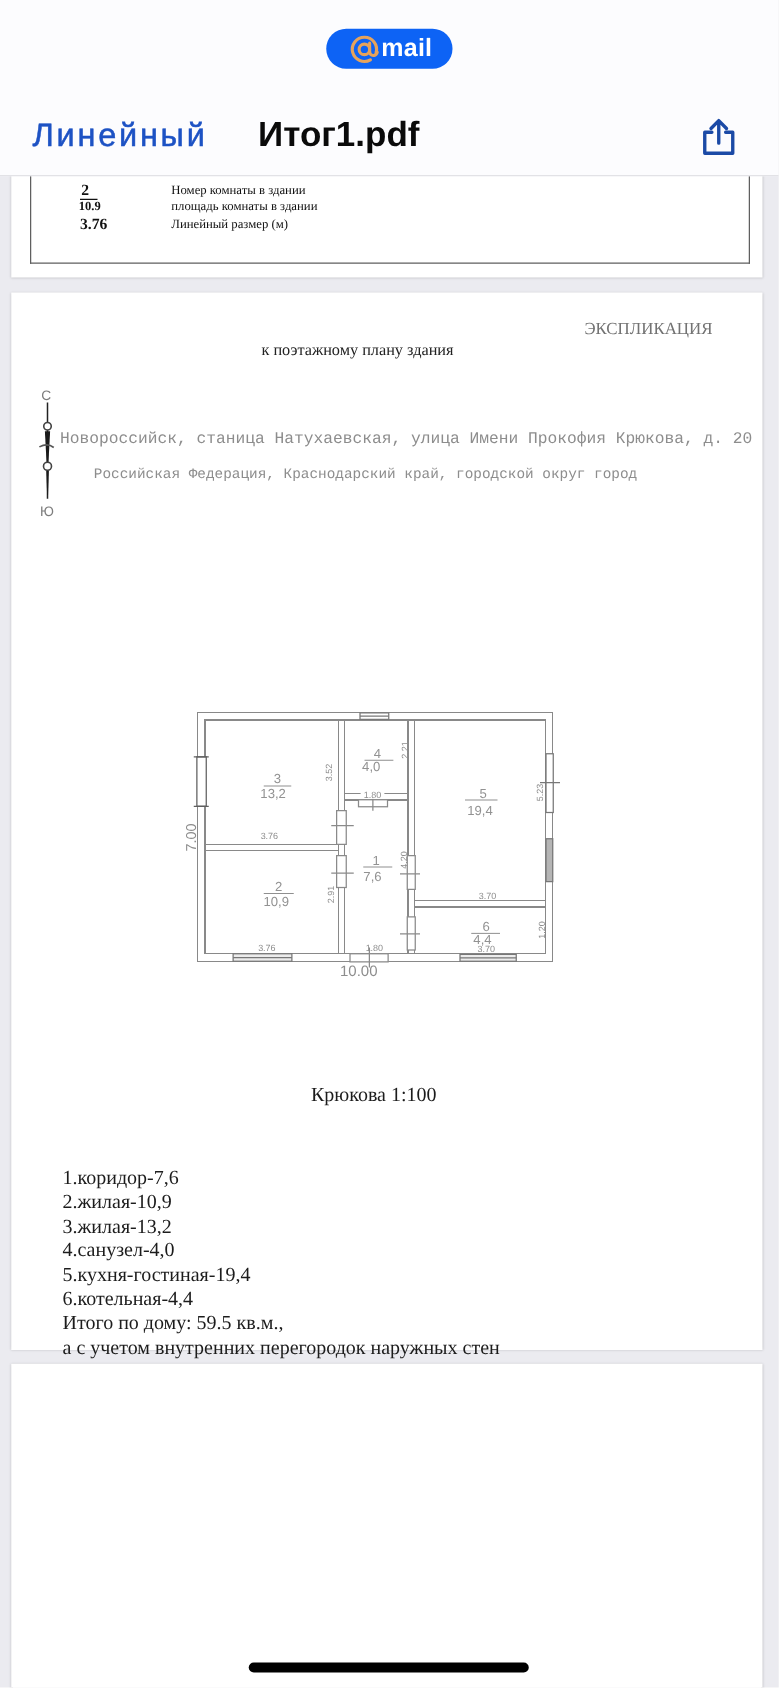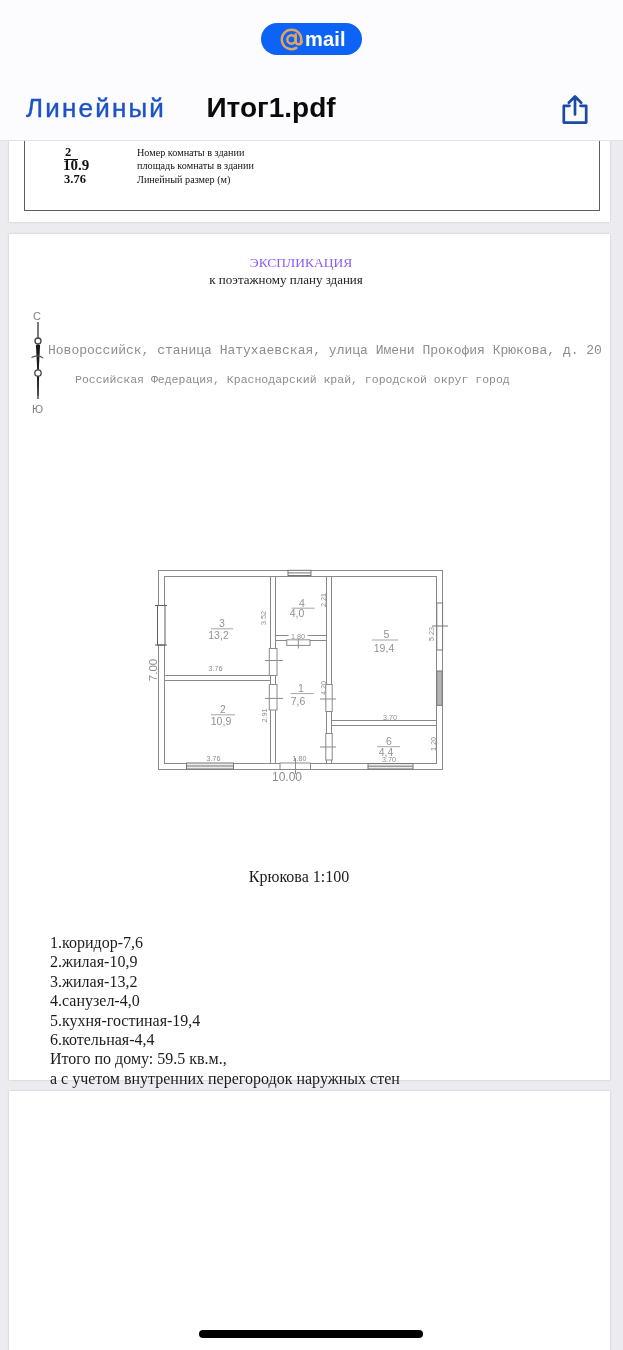--- a/index.html
+++ b/index.html
@@ -12,21 +12,21 @@
 <body>
 
 <div class="page" style="top:120px;height:102px;"></div>
 
 <div class="abs" style="left:24px;top:130px;width:574px;height:80px;border-left:1px solid #5f5f5f;border-right:1px solid #5f5f5f;border-bottom:1px solid #5f5f5f;"></div>
 
 <div class="abs serif" style="left:65px;top:147px;width:60px;font-size:12.5px;font-weight:bold;color:#111;line-height:11px;">2</div>
 
 <div class="abs" style="left:63.5px;top:158.5px;width:14px;height:1.2px;background:#111;"></div>
 
-<div class="abs serif" style="left:63px;top:159.5px;font-size:15px;font-weight:bold;color:#111;line-height:11px;">10.9</div>
+<div class="abs serif" style="left:63px;top:159.5px;font-size:10px;font-weight:bold;color:#111;line-height:11px;">10.9</div>
 
 <div class="abs serif" style="left:64px;top:173.5px;font-size:12.5px;font-weight:bold;color:#111;line-height:11px;">3.76</div>
 
 <div class="abs serif" style="left:137px;top:146px;font-size:10.2px;color:#111;line-height:13.4px;">Номер комнаты в здании<br>площадь комнаты в здании<br>Линейный размер (м)</div>
 
 <div class="abs" style="left:0;top:0;width:623px;height:140px;background:#fcfcfe;border-bottom:1px solid #e2e2e6;"></div>
 
 <div class="abs" style="left:261px;top:23px;width:101px;height:32px;background:#0d63f5;border-radius:16px;"></div>
 
 <svg class="abs" style="left:279px;top:27px;" width="25" height="25" viewBox="0 0 25 25">
@@ -41,21 +41,21 @@
 
 <div class="abs" style="left:0;top:92px;width:542px;text-align:center;font-size:28px;line-height:31px;font-weight:bold;color:#0a0a0a;">Итог1.pdf</div>
 
 <svg class="abs" style="left:559px;top:92px;" width="34" height="34" viewBox="0 0 34 34">
 <path d="M16 22.5 L16 5 M9.8 10.8 L16 4.5 L22.2 10.8" fill="none" stroke="#1b4aa6" stroke-width="2.7" stroke-linejoin="round" stroke-linecap="round"></path>
 <path d="M10.5 13.8 L4.8 13.8 L4.8 30.6 L27.2 30.6 L27.2 13.8 L21.5 13.8" fill="none" stroke="#1b4aa6" stroke-width="2.7" stroke-linejoin="round" stroke-linecap="round"></path>
 </svg>
 
 <div class="page" style="top:234px;height:845.5px;"></div>
 
-<div class="abs serif" style="left:0px;top:254.5px;width:570px;text-align:center;font-size:13.5px;color:#8b5cf6;letter-spacing:0px;margin-left:16px;">ЭКСПЛИКАЦИЯ</div>
+<div class="abs serif" style="left:0px;top:254.5px;width:570px;text-align:right;font-size:13.5px;color:#737373;letter-spacing:0px;">ЭКСПЛИКАЦИЯ</div>
 
 <div class="abs serif" style="left:0px;top:272px;width:572px;text-align:center;font-size:13px;color:#222;">к поэтажному плану здания</div>
 
 <svg class="abs" style="left:24px;top:306px;" width="32" height="115" viewBox="24 306 32 115">
 <text x="33" y="320" font-size="11" fill="#7d7d7d" font-family="Liberation Sans">С</text>
 <text x="32" y="413" font-size="11" fill="#7d7d7d" font-family="Liberation Sans">Ю</text>
 <line x1="38" y1="322" x2="38" y2="399" stroke="#222" stroke-width="1.2"></line>
 <circle cx="38" cy="341" r="3" fill="#fff" stroke="#444" stroke-width="1.3"></circle>
 <polygon points="35.9,345 40.1,345 38.7,371 37.3,371" fill="#1a1a1a"></polygon>
 <path d="M31.5 357.5 q6.5 -3.5 11.5 0.5" fill="none" stroke="#555" stroke-width="1.3"></path>

